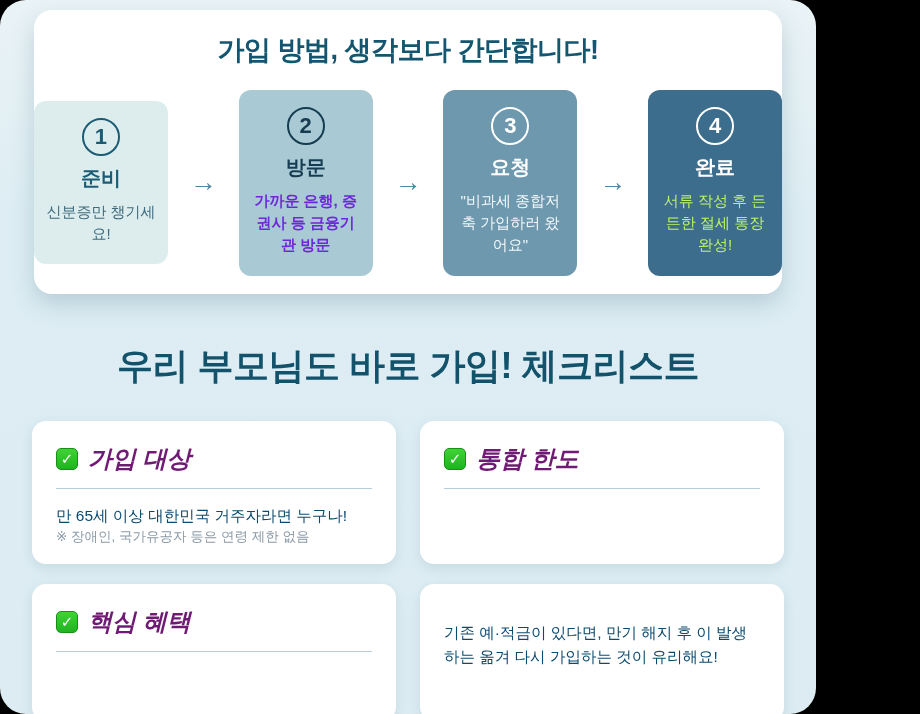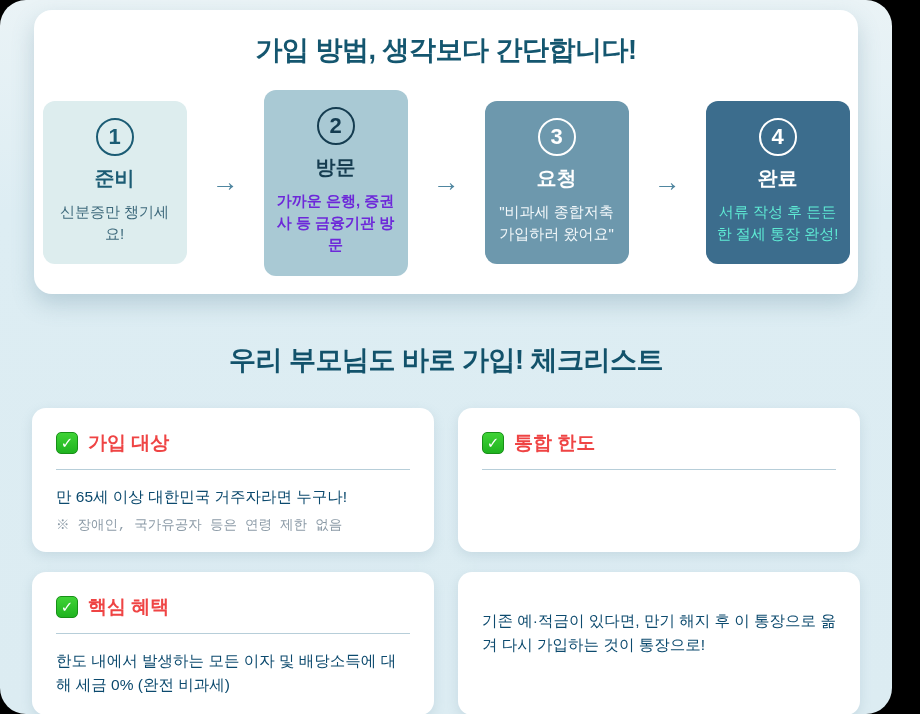--- a/index.html
+++ b/index.html
@@ -2,21 +2,21 @@
 <html lang="ko"><head>
 <meta charset="utf-8">
 <style>
   * { margin: 0; padding: 0; box-sizing: border-box; }
   html, body { background: #000; }
   body {
     font-family: "Liberation Sans", "DejaVu Sans", sans-serif;
     width: 920px; height: 714px;
   }
   .page {
-    width: 892px; height: 714px;
+    width: 816px; height: 714px;
     border-radius: 26px;
     background: linear-gradient(180deg, #eaf3f6 0%, #ddedf3 30%, #dcecf2 100%);
     overflow: hidden;
   }
 
   
   .top-card {
     margin: 10px 34px 0;
     height: 284px;
     background: #ffffff;
@@ -64,34 +64,34 @@
     line-height: 1.48;
     margin-top: 9px;
   }
   .step-1 { background: #ddedee; color: #1b5c74; }
   .step-1 .step-desc { color: #3e6a7c; }
   .step-2 { background: #a9c9d4; color: #153c50; }
   .step-2 .step-desc { color: #6d28d9; font-weight: bold; }
   .step-3 { background: #6d98ad; color: #ffffff; }
   .step-3 .step-desc { color: #f3f8fa; }
   .step-4 { background: #3c6d8d; color: #ffffff; }
-  .step-4 .step-desc { color: #5eead4; }
+  .step-4 .step-desc { color: #bef264; }
   .step-arrow {
     width: 77px;
     text-align: center;
     font-size: 27px;
     color: #4f86a0;
     font-weight: normal;
   }
 
   
   .checklist-title {
     margin-top: 48px;
     text-align: center;
-    font-size: 27px;
+    font-size: 36px;
     font-weight: bold;
     color: #12526b;
     letter-spacing: -0.5px;
   }
   .checklist-grid {
     margin: 30px 32px 0;
     display: grid;
     grid-template-columns: 1fr 1fr;
     gap: 20px 24px;
     grid-auto-rows: minmax(137px, auto);
@@ -103,47 +103,46 @@
     padding: 22px 24px 18px;
   }
   .check-header {
     display: flex;
     align-items: center;
     gap: 10px;
     padding-bottom: 13px;
     border-bottom: 1px solid #b7ced9;
   }
   .check-title {
-    font-size: 19px;
-    font-weight: bold;
-    color: #ef4444;
+    font-size: 24px;
+    font-weight: bold;
+    color: #701a75;
+    font-style: italic;
   }
   .check-icon {
     width: 22px; height: 22px;
     border-radius: 5px;
     background: linear-gradient(180deg, #3fd336 0%, #1fb31f 100%);
     border: 1.5px solid #189018;
     color: #ffffff;
     font-size: 15px;
     font-weight: bold;
     display: flex; align-items: center; justify-content: center;
     flex: 0 0 auto;
   }
   .honey-icon { width: 23px; height: 23px; flex: 0 0 auto; display: block; }
   .check-body {
     margin-top: 15px;
     font-size: 15.5px;
     line-height: 1.55;
     color: #0c4a6e;
   }
   .check-note {
-    margin-top: 7px;
     font-size: 13.5px;
     color: #8c9ba7;
-    font-family: Liberation Mono, monospace;
   }
 </style>
 </head>
 <body>
 
 <div class="page">
 
   <section class="top-card">
     <h1 class="steps-title">가입 방법, 생각보다 간단합니다!</h1>
     <div class="steps-row">
@@ -199,21 +198,20 @@
         <span class="check-icon">✓</span>
         <span class="check-title">통합 한도</span>
       </div>
     </div>
 
     <div class="check-card">
       <div class="check-header">
         <span class="check-icon">✓</span>
         <span class="check-title">핵심 혜택</span>
       </div>
-      <div class="check-body">한도 내에서 발생하는 모든 이자 및 배당소득에 대해 세금 0% (완전 비과세)</div>
-    </div>
-
-    <div class="check-card">
-      <div class="check-body">기존 예·적금이 있다면, 만기 해지 후 이 통장으로 옮겨 다시 가입하는 것이 통장으로!</div>
+    </div>
+
+    <div class="check-card">
+      <div class="check-body">기존 예·적금이 있다면, 만기 해지 후 이 발생하는 옮겨 다시 가입하는 것이 유리해요!</div>
     </div>
 
   </div>
 </div>
 
 </body></html>

